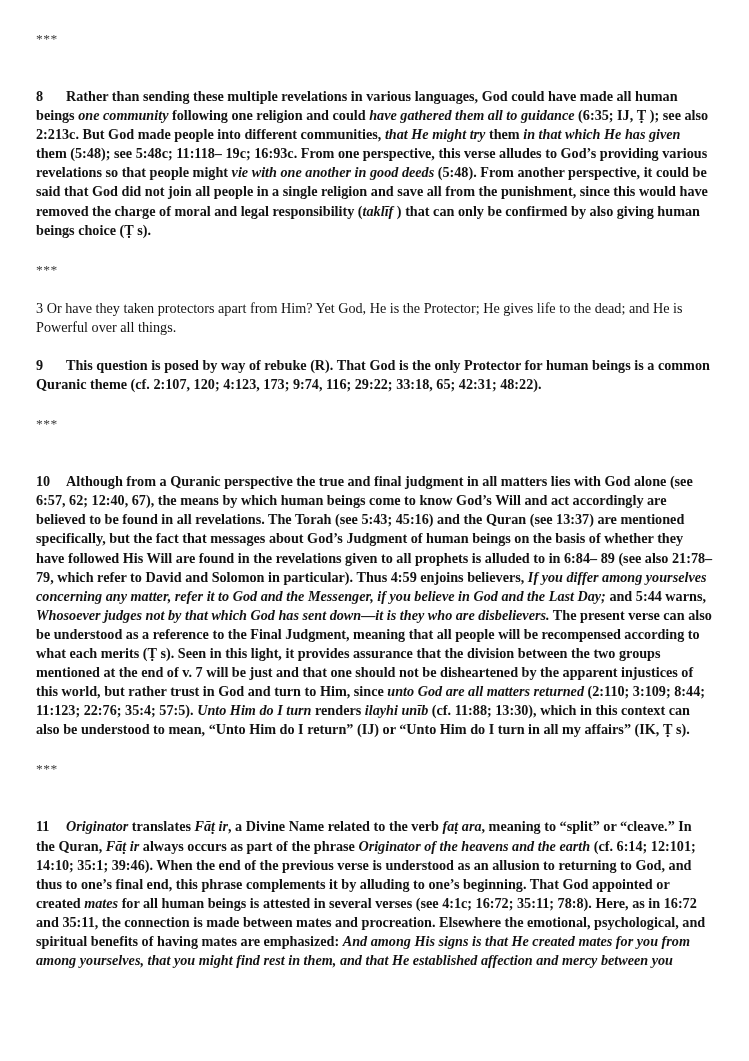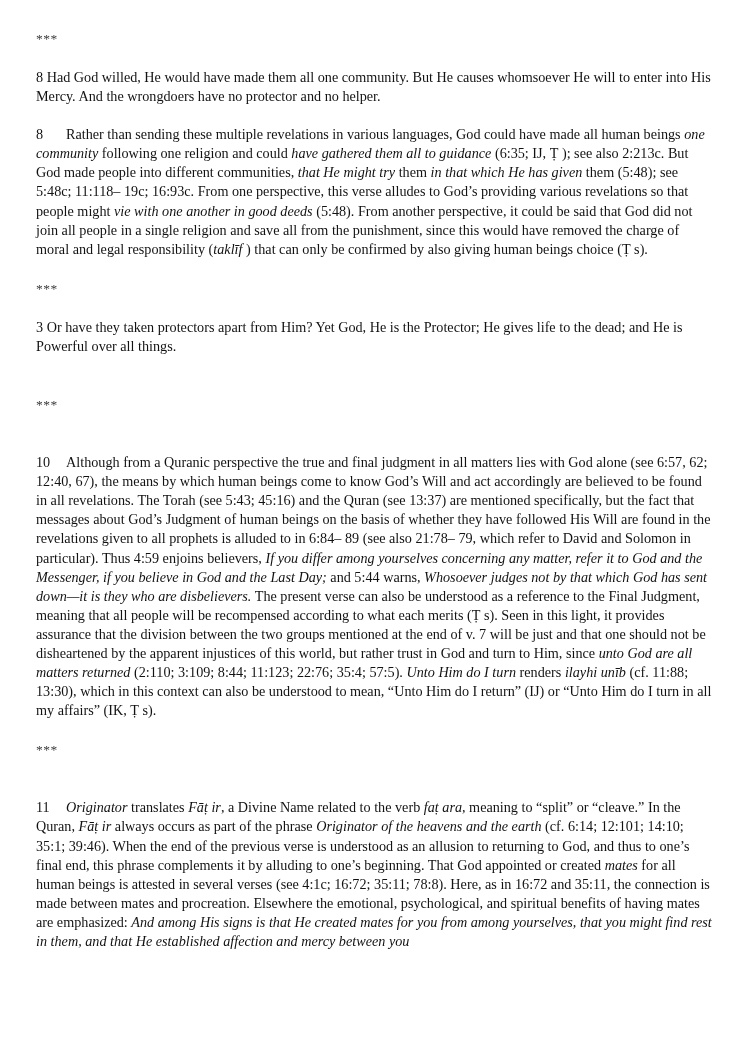--- a/index.html
+++ b/index.html
@@ -42,45 +42,46 @@
     text-align: left;
     margin: 0;
     color: #121212;
   }
   .commentary {
     font-size: 14.2px;
     line-height: 19.1px;
     text-align: left;
     margin: 0;
     color: #121212;
+    font-weight: bold;
   }
   .commentary .num {
     display: inline-block;
     min-width: 30px;
   }
   .gap-sep-before { height: 21px; }
   .gap-sep-after  { height: 21px; }
   .gap-para       { height: 19px; }
   i, .it { font-style: italic; }
 </style>
 </head>
 <body>
 
 <div class="page">
   <div class="content" id="content-root">
       <div class="sep">***</div>
       <div class="gap-sep-after"></div>
-      <p class="verse">8 Had God willed, He would have made them all one community. But He causes whomsoever He will to enter into His Mercy. And the wrongdoers have no protector and no helper.</p>
       <div class="gap-para"></div>
       <p class="commentary"><span class="num">8</span><span>Rather than sending these multiple revelations in various languages, God could have made all human beings </span><i>one community</i><span> following one religion and could </span><i>have gathered them all to guidance</i><span> (6:35; IJ, Ṭ ); see also 2:213c. But God made people into different communities, </span><i>that He might try</i><span> them </span><i>in that which He has given</i><span> them (5:48); see 5:48c; 11:118– 19c; 16:93c. From one perspective, this verse alludes to God’s providing various revelations so that people might </span><i>vie with one another in good deeds</i><span> (5:48). From another perspective, it could be said that God did not join all people in a single religion and save all from the punishment, since this would have removed the charge of moral and legal responsibility (</span><i>taklīf</i><span> ) that can only be confirmed by also giving human beings choice (Ṭ s).</span></p>
       <div class="gap-sep-before"></div>
       <div class="sep">***</div>
       <div class="gap-sep-after"></div>
       <p class="verse">3 Or have they taken protectors apart from Him? Yet God, He is the Protector; He gives life to the dead; and He is Powerful over all things.</p>
       <div class="gap-para"></div>
+      <p class="commentary"><span class="num">9</span><span>This question is posed by way of rebuke (R). That God is the only Protector for human beings is a common Quranic theme (cf. 2:107, 120; 4:123, 173; 9:74, 116; 29:22; 33:18, 65; 42:31; 48:22).</span></p>
       <div class="gap-sep-before"></div>
       <div class="sep">***</div>
       <div class="gap-sep-after"></div>
       <div class="gap-para"></div>
       <p class="commentary"><span class="num">10</span><span>Although from a Quranic perspective the true and final judgment in all matters lies with God alone (see 6:57, 62; 12:40, 67), the means by which human beings come to know God’s Will and act accordingly are believed to be found in all revelations. The Torah (see 5:43; 45:16) and the Quran (see 13:37) are mentioned specifically, but the fact that messages about God’s Judgment of human beings on the basis of whether they have followed His Will are found in the revelations given to all prophets is alluded to in 6:84– 89 (see also 21:78– 79, which refer to David and Solomon in particular). Thus 4:59 enjoins believers, </span><i>If you differ among yourselves concerning any matter, refer it to God and the Messenger, if you believe in God and the Last Day;</i><span> and 5:44 warns, </span><i>Whosoever judges not by that which God has sent down—it is they who are disbelievers.</i><span> The present verse can also be understood as a reference to the Final Judgment, meaning that all people will be recompensed according to what each merits (Ṭ s). Seen in this light, it provides assurance that the division between the two groups mentioned at the end of v. 7 will be just and that one should not be disheartened by the apparent injustices of this world, but rather trust in God and turn to Him, since </span><i>unto God are all matters returned</i><span> (2:110; 3:109; 8:44; 11:123; 22:76; 35:4; 57:5). </span><i>Unto Him do I turn</i><span> renders </span><i>ilayhi unīb</i><span> (cf. 11:88; 13:30), which in this context can also be understood to mean, “Unto Him do I return” (IJ) or “Unto Him do I turn in all my affairs” (IK, Ṭ s).</span></p>
       <div class="gap-sep-before"></div>
       <div class="sep">***</div>
       <div class="gap-sep-after"></div>
       <div class="gap-para"></div>
       <p class="commentary"><span class="num">11</span><i>Originator</i><span> translates </span><i>Fāṭ ir</i><span>, a Divine Name related to the verb </span><i>faṭ ara</i><span>, meaning to “split” or “cleave.” In the Quran, </span><i>Fāṭ ir</i><span> always occurs as part of the phrase </span><i>Originator of the heavens and the earth</i><span> (cf. 6:14; 12:101; 14:10; 35:1; 39:46). When the end of the previous verse is understood as an allusion to returning to God, and thus to one’s final end, this phrase complements it by alluding to one’s beginning. That God appointed or created </span><i>mates</i><span> for all human beings is attested in several verses (see 4:1c; 16:72; 35:11; 78:8). Here, as in 16:72 and 35:11, the connection is made between mates and procreation. Elsewhere the emotional, psychological, and spiritual benefits of having mates are emphasized: </span><i>And among His signs is that He created mates for you from among yourselves, that you might find rest in them, and that He established affection and mercy between you</i></p>

